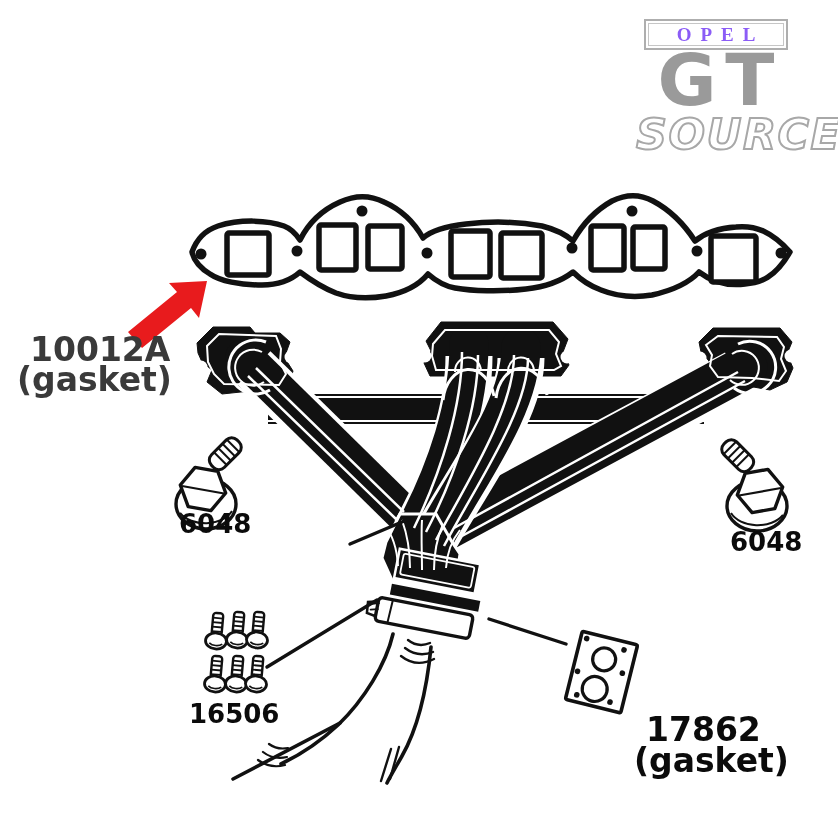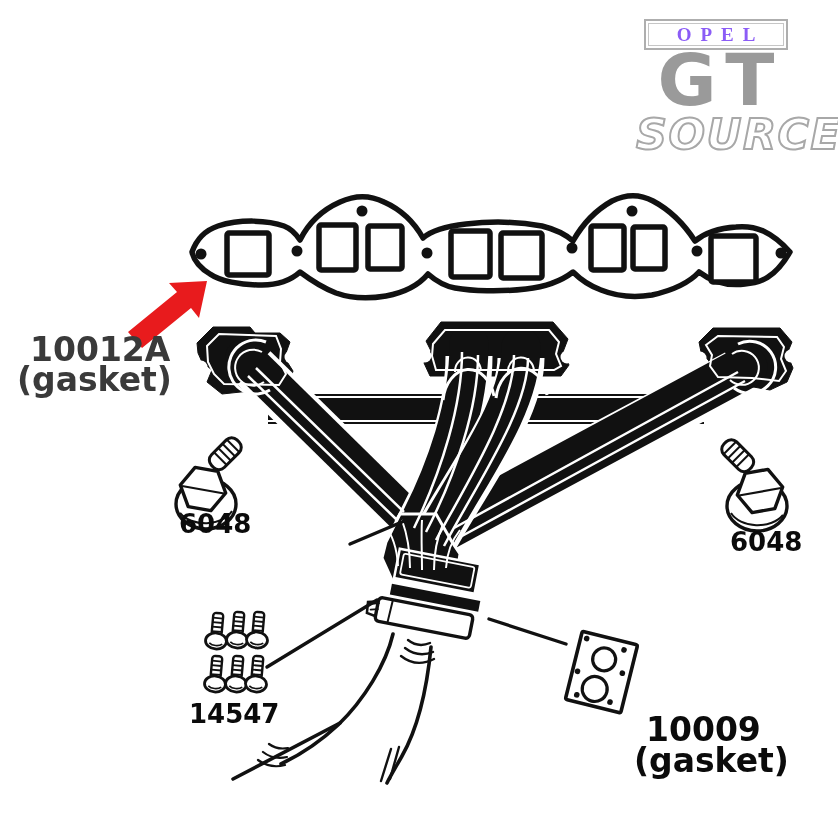--- a/index.html
+++ b/index.html
@@ -200,18 +200,18 @@
     <text x="3" y="39" font-family="DejaVu Sans, sans-serif" font-size="43" font-weight="bold" font-style="italic" letter-spacing="1.5" fill="#ffffff" stroke="#a8a8a8" stroke-width="2">SOURCE</text>
   </svg>
 
   <div class="lbl gray big" style="left:30px;top:314px;">10012A</div>
   <div class="lbl gray big it" style="left:17px;top:344px;">(gasket)</div>
 
   <div class="lbl" style="left:179px;top:509px;">6048</div>
   <div class="lbl" style="left:730px;top:527px;">6048</div>
 
 
-  <div class="lbl" style="left:189px;top:699px;">14547</div>
-
-  <div class="lbl big" style="left:646px;top:694px;">10009</div>
+  <div class="lbl" style="left:189px;top:699px;">16506</div>
+
+  <div class="lbl big" style="left:646px;top:694px;">17862</div>
   <div class="lbl big it" style="left:634px;top:725px;">(gasket)</div>
 
 </div>
 
 </body></html>

